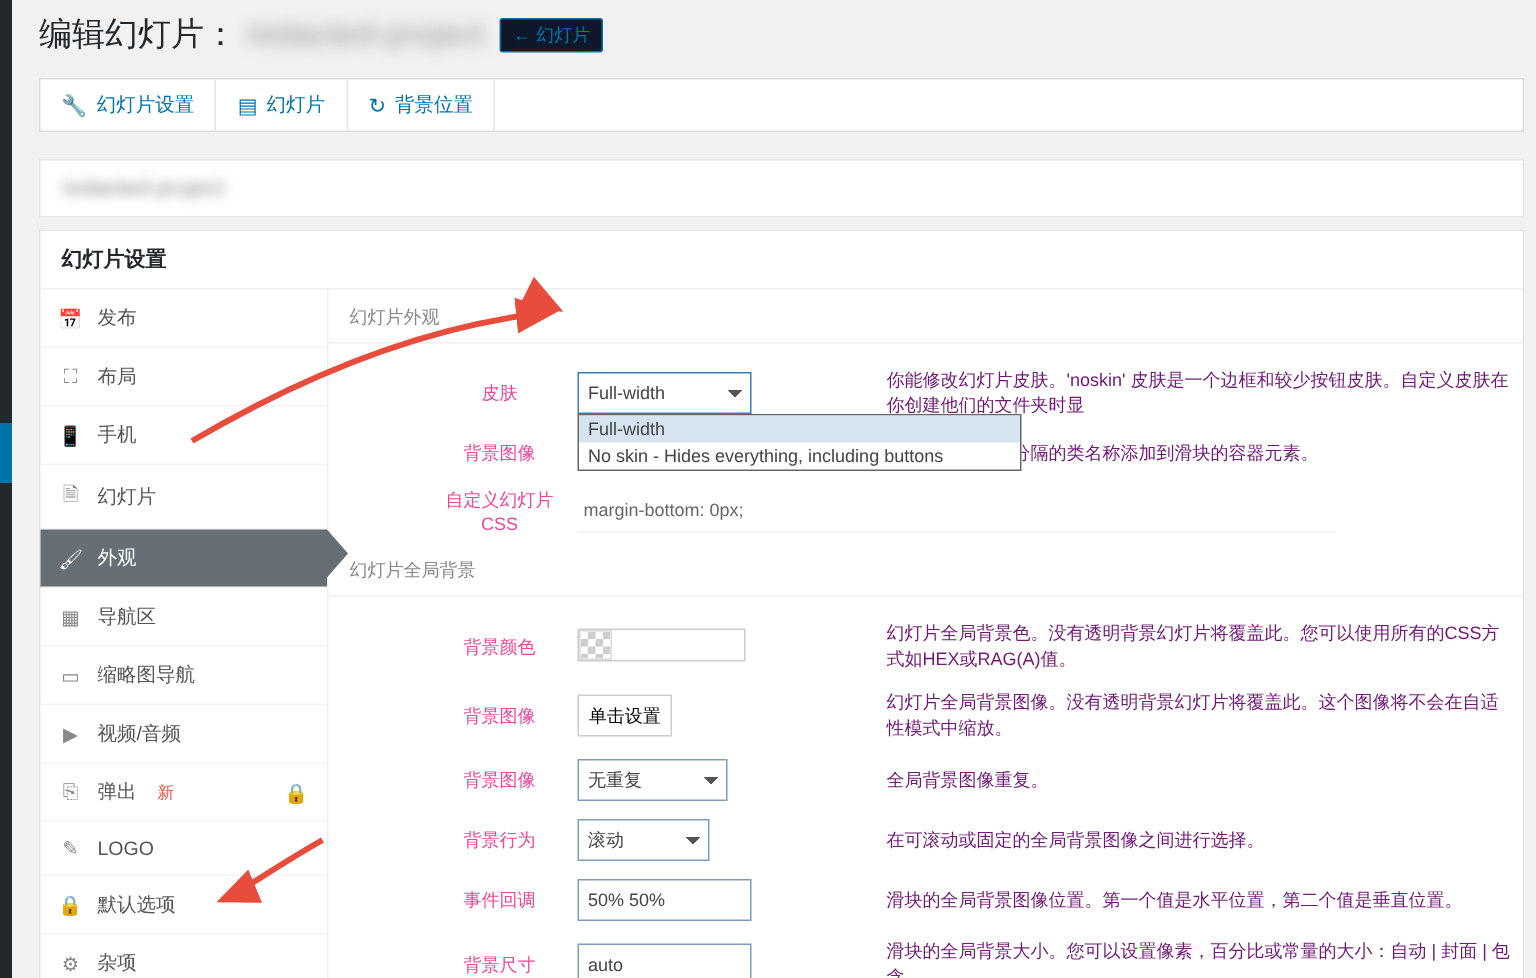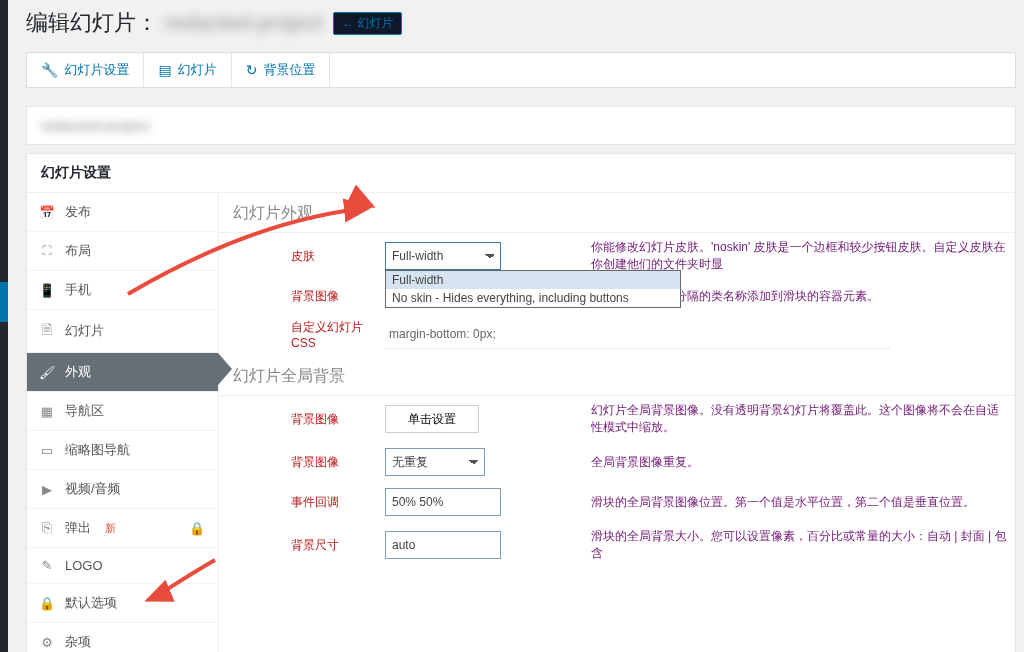--- a/index.html
+++ b/index.html
@@ -22,34 +22,34 @@
 .panel-body { display: flex; }
 .side-nav { width: 192px; border-right: 1px solid #eee; }
 .side-item { display: flex; align-items: center; gap: 10px; padding: 10px 12px; border-bottom: 1px solid #f4f4f4; cursor: pointer; color: #555; font-size: 13px; position: relative; }
 .side-item .si-icon { width: 16px; text-align: center; color: #888; }
 .side-item.active { background: #666e76; color: #fff; }
 .side-item.active .si-icon { color: #fff; }
 .side-item.active::after { content: ""; position: absolute; right: -14px; top: 0; border-top: 16px solid transparent; border-bottom: 16px solid transparent; border-left: 14px solid #666e76; }
 .side-item .badge { color: #e84c3d; font-size: 11px; margin-left: 4px; }
 .side-item .lock { color: #aaa; position: absolute; right: 12px; }
 .form-area { flex: 1; padding: 0 0 14px 0; }
-.section-label { color: #888; font-size: 16px; padding: 10px 4px 8px 14px; border-bottom: 1px solid #eee; }
+.section-label { color: #888; font-size: 12px; padding: 10px 4px 8px 14px; border-bottom: 1px solid #eee; margin-bottom: 10px; }
 .form-row { display: flex; align-items: center; padding: 6px 0; min-height: 34px; }
-.form-label { width: 84px; text-align: left; color: #b91c1c; font-size: 12px; margin-left: 72px; margin-right: 10px; }
+.form-label { width: 84px; text-align: center; color: #ec4899; font-size: 12px; margin-left: 72px; margin-right: 10px; }
 .form-ctrl { width: 206px; position: relative; }
 .form-desc { flex: 1; color: #701a75; font-size: 12px; padding-right: 8px; }
 select, input.text, .fake-input { width: 116px; height: 28px; padding: 2px 6px; border: 1px solid #7e9db9; background: #fff; font-size: 12px; color: #444; }
 select { appearance: none; -webkit-appearance: none; padding-right: 20px; background-image: linear-gradient(45deg, transparent 50%, #555 50%), linear-gradient(-45deg, transparent 50%, #555 50%); background-position: right 10px center, right 5px center; background-size: 5px 5px, 5px 5px; background-repeat: no-repeat; }
 select.skin-sel { border: 1px solid #3a7db5; width: 116px; }
 .dropdown-open { position: absolute; top: 28px; left: 0; width: 296px; background: #fff; border: 1px solid #666; z-index: 20; font-size: 12px; }
 .dropdown-open .opt { padding: 2px 6px; }
 .dropdown-open .opt.sel { background: #d6e4f2; }
 .color-swatch { width: 112px; height: 22px; border: 1px solid #ccc; display: inline-block; }
 .checker { width: 22px; height: 20px; background-image: linear-gradient(45deg, #ccc 25%, transparent 25%, transparent 75%, #ccc 75%), linear-gradient(45deg, #ccc 25%, transparent 25%, transparent 75%, #ccc 75%); background-size: 10px 10px; background-position: 0 0, 5px 5px; border: 1px solid #ddd; }
-.btn-set { width: 94px; height: 28px; background: #fff; border: 1px solid #ccc; cursor: pointer; font-size: 12px; }
+.btn-set { width: 63px; height: 28px; background: #fff; border: 1px solid #ccc; cursor: pointer; font-size: 12px; }
 .css-input { width: 506px; height: 28px; border: none; border-bottom: 1px solid #eee; padding: 2px 4px; font-size: 12px; color: #666; }
 .arrow { position: absolute; stroke: #e84c3d; stroke-width: 4; fill: none; }
 .arrowhead { fill: #e84c3d; }
 svg.arrows { position: absolute; left: 0; top: 0; width: 1024px; height: 652px; pointer-events: none; }
 </style>
 </head>
 <body>
 
 <div class="wp-sidebar">
   <div class="wp-sidebar-tip"></div>
@@ -162,33 +162,43 @@
           <div class="form-desc">一个或多个空格分隔的类名称添加到滑块的容器元素。</div>
         </div>
 
         <div class="form-row">
           <div class="form-label">自定义幻灯片CSS</div>
           <input class="css-input" value="margin-bottom: 0px;" style="">
         </div>
 
         <div class="section-label">幻灯片全局背景</div>
 
+        <div class="form-row">
+          <div class="form-label">背景颜色</div>
+          <div class="form-ctrl"><div class="color-swatch"><div class="checker"></div></div></div>
+          <div class="form-desc">幻灯片全局背景色。没有透明背景幻灯片将覆盖此。您可以使用所有的CSS方式如HEX或RAG(A)值。</div>
+        </div>
 
         <div class="form-row">
           <div class="form-label">背景图像</div>
           <div class="form-ctrl"><button class="btn-set">单击设置</button></div>
           <div class="form-desc">幻灯片全局背景图像。没有透明背景幻灯片将覆盖此。这个图像将不会在自适性模式中缩放。</div>
         </div>
 
         <div class="form-row">
           <div class="form-label">背景图像</div>
           <div class="form-ctrl"><select style="width:100px"><option>无重复</option></select></div>
           <div class="form-desc">全局背景图像重复。</div>
         </div>
 
+        <div class="form-row">
+          <div class="form-label">背景行为</div>
+          <div class="form-ctrl"><select style="width:88px"><option>滚动</option></select></div>
+          <div class="form-desc">在可滚动或固定的全局背景图像之间进行选择。</div>
+        </div>
 
         <div class="form-row">
           <div class="form-label">事件回调</div>
           <div class="form-ctrl"><input class="text" value="50% 50%" style=""></div>
           <div class="form-desc">滑块的全局背景图像位置。第一个值是水平位置，第二个值是垂直位置。</div>
         </div>
 
         <div class="form-row">
           <div class="form-label">背景尺寸</div>
           <div class="form-ctrl"><input class="text" value="auto" style=""></div>

